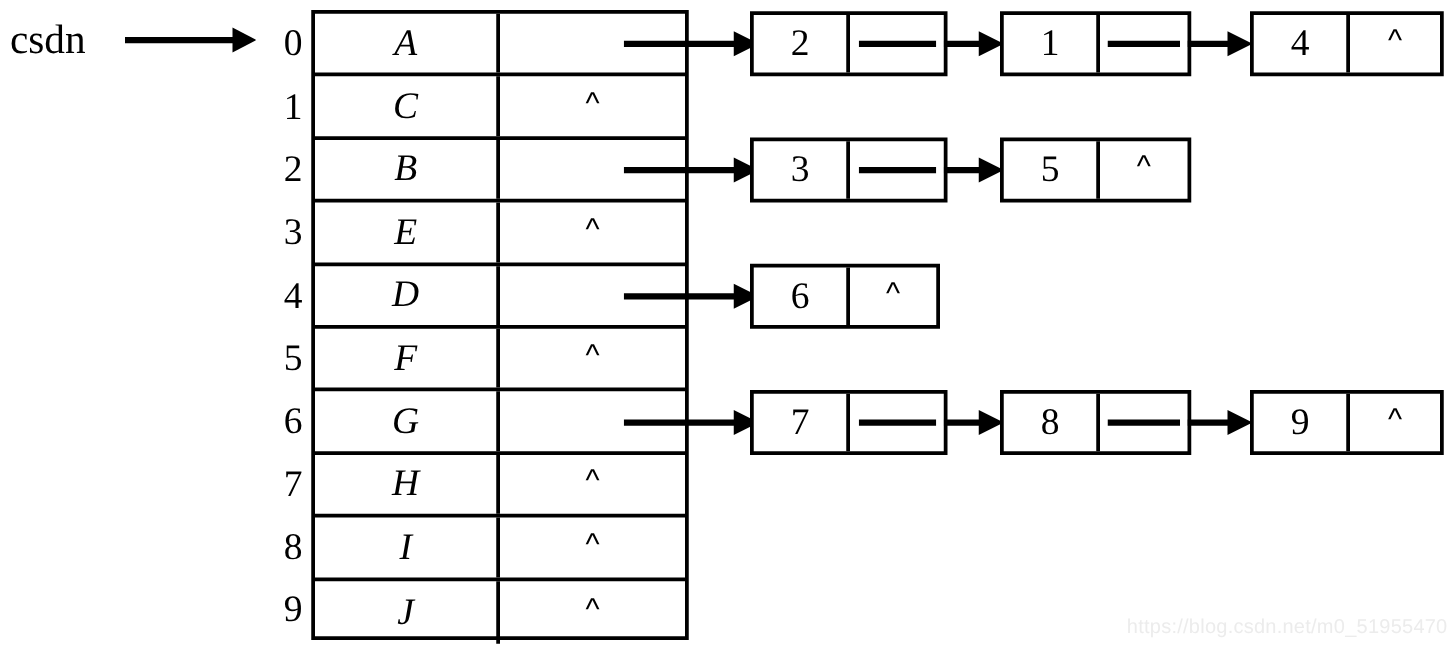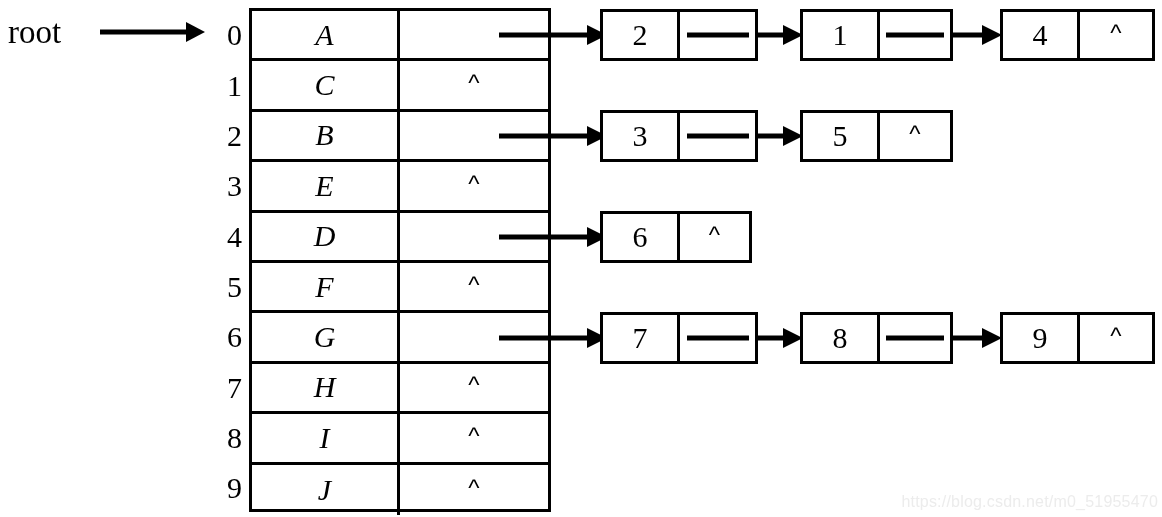--- a/index.html
+++ b/index.html
@@ -156,21 +156,21 @@
     font-family: "Liberation Sans", "DejaVu Sans", sans-serif;
     letter-spacing: 0.2px;
     white-space: nowrap;
   }
 </style>
 </head>
 <body>
 
 <div id="canvas">
 
-  <div id="root-label">root</div>
+  <div id="root-label">csdn</div>
 
   <svg id="root-arrow" viewBox="0 0 105 28">
     <line x1="0" y1="14" x2="88" y2="14" stroke="#000" stroke-width="5"></line>
     <polygon points="86,4 105,14 86,24" fill="#000"></polygon>
   </svg>
 
   <div class="index-cell" style="top:20px">0</div>
   <div class="index-cell" style="top:71px">1</div>
   <div class="index-cell" style="top:121px">2</div>
   <div class="index-cell" style="top:171px">3</div>

